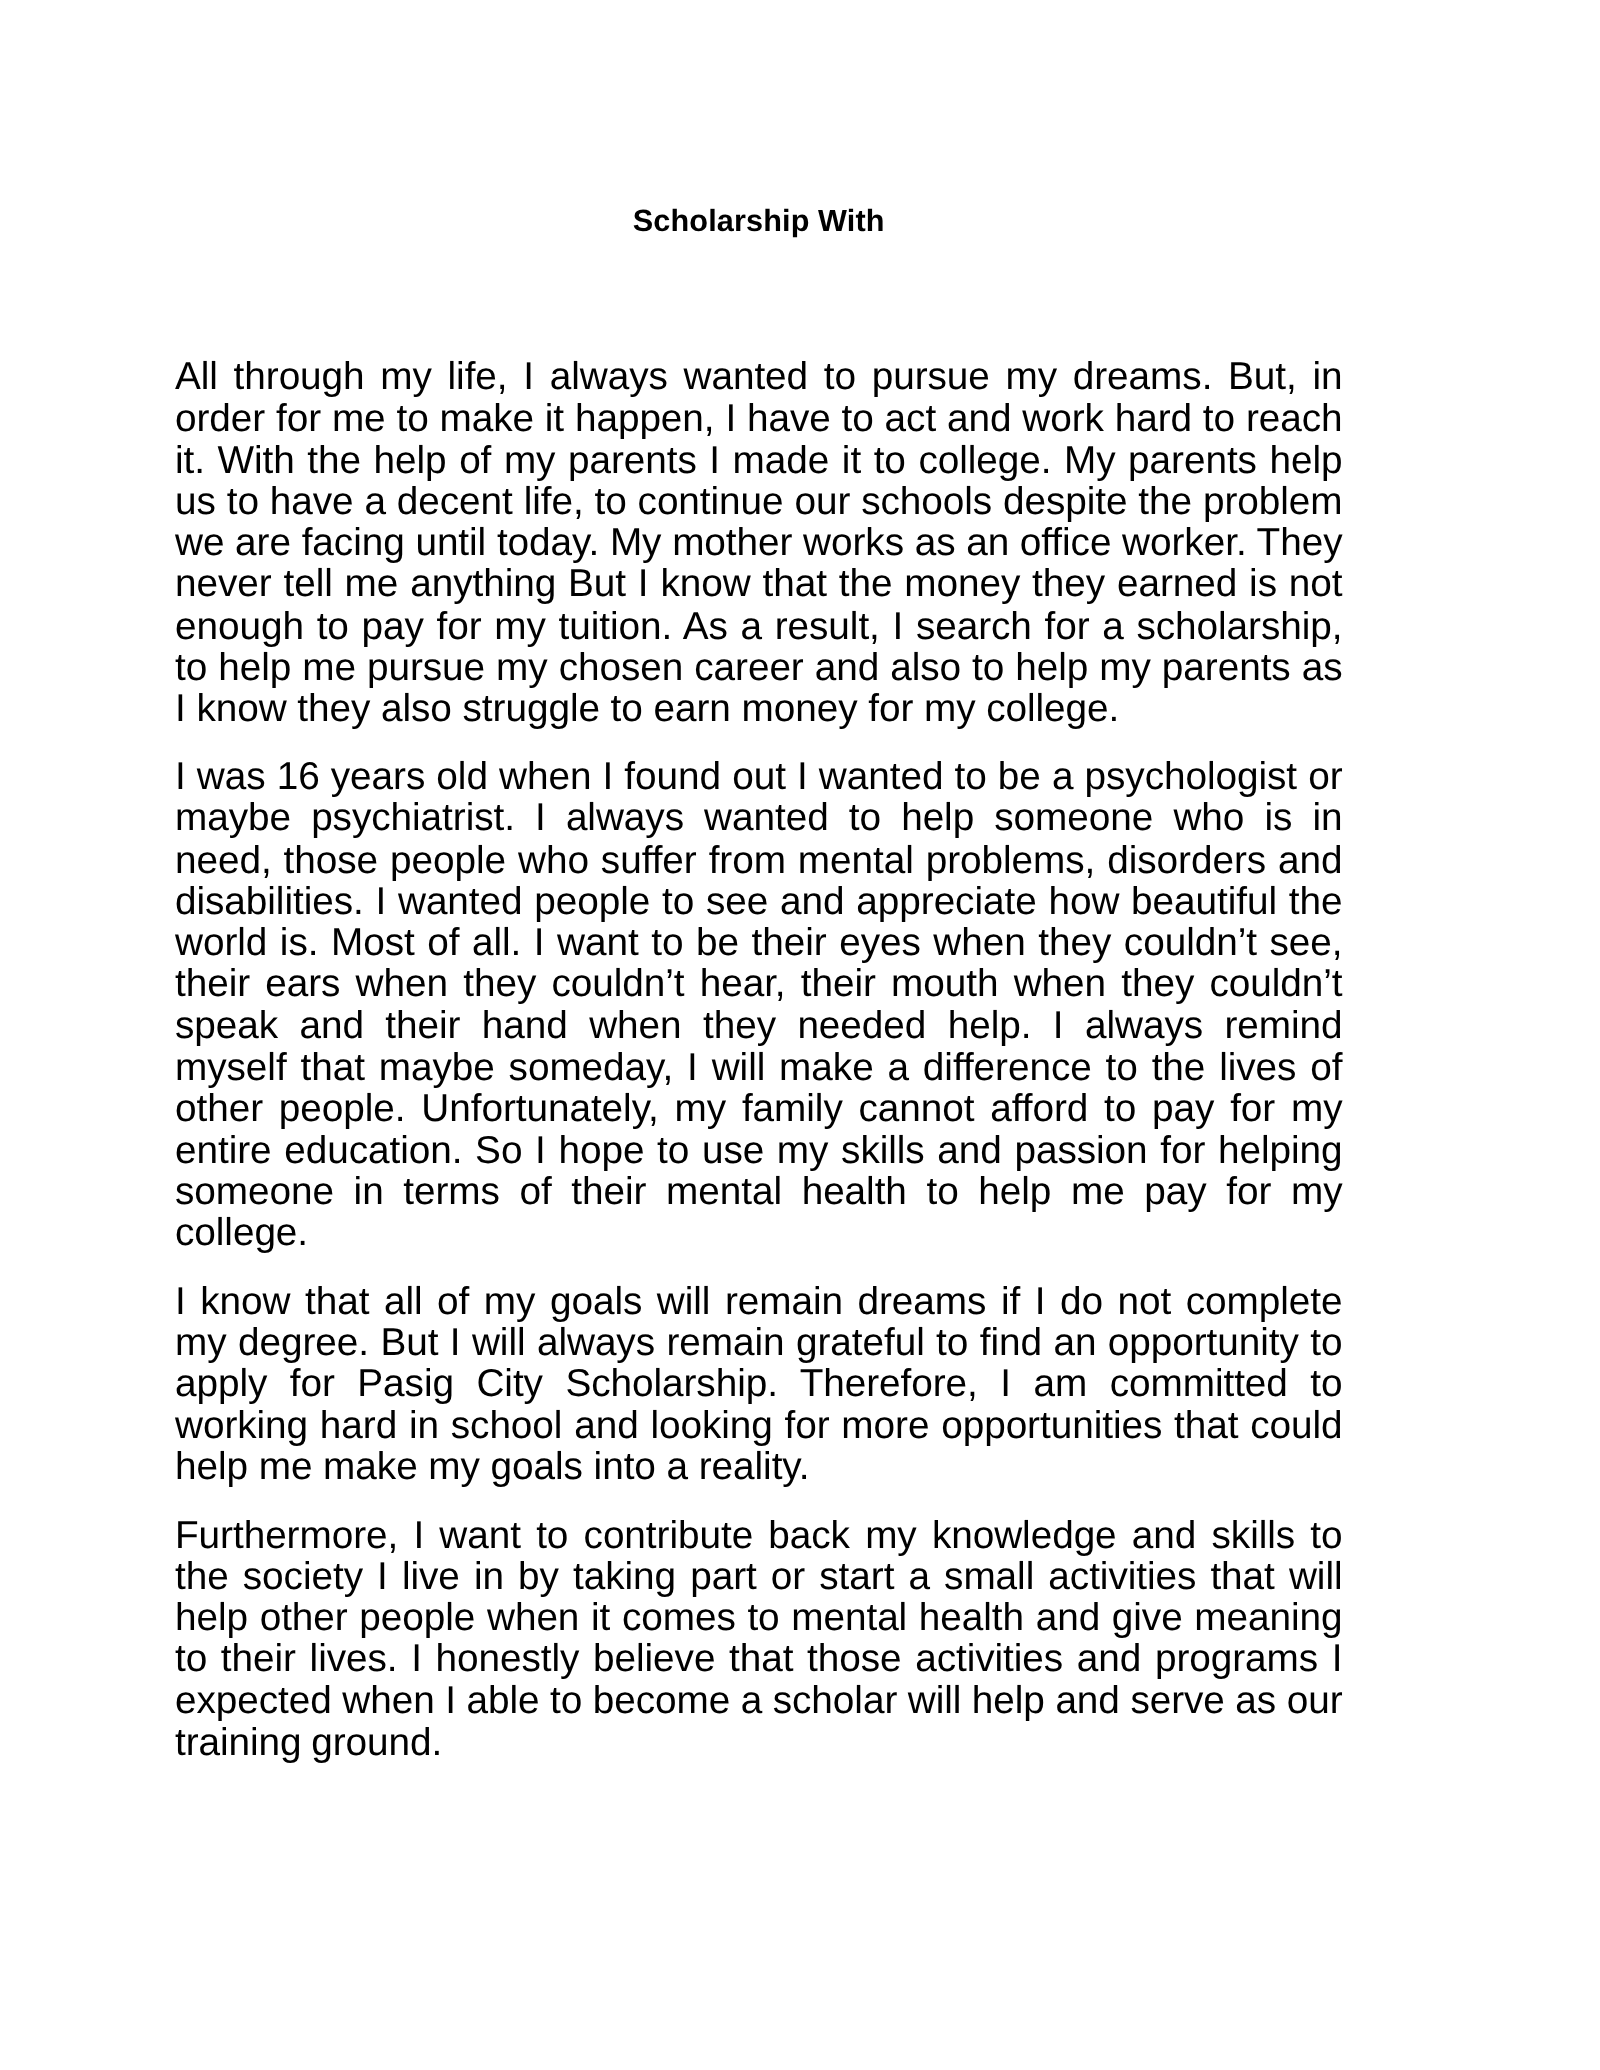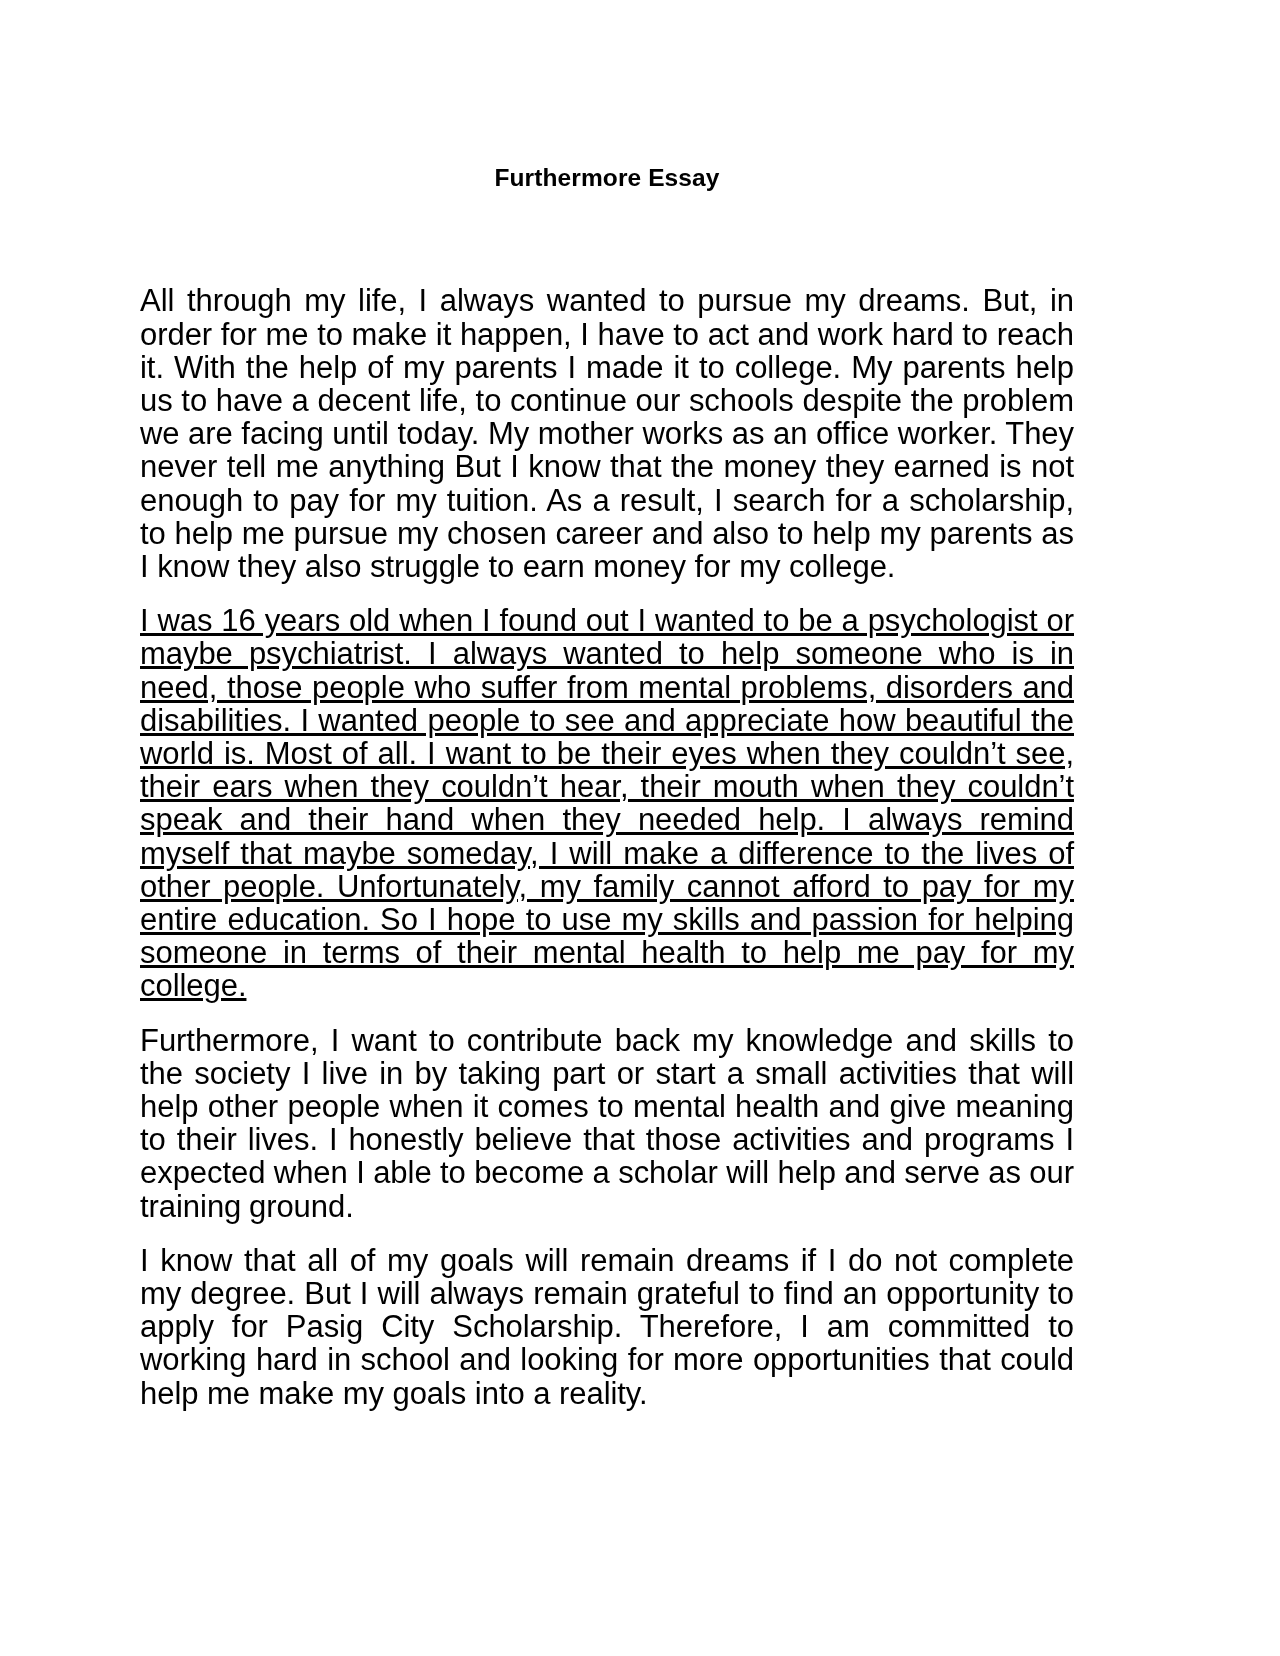--- a/index.html
+++ b/index.html
@@ -40,34 +40,34 @@
     margin: 0;
     padding: 0;
     font-size: 31px;
     line-height: 33.2px;
     text-align: justify;
     text-justify: inter-word;
     letter-spacing: -0.05px;
     word-spacing: 0px;
   }
   .para.p1 { padding-top: 92px; }
-  .para.p2 { padding-top: 21px; text-decoration: underline; }
+  .para.p2 { padding-top: 21px; }
   .para.p3 { padding-top: 21px; word-spacing: -0.9px; }
   .para.p4 { padding-top: 21px; }
 </style>
 </head>
 <body>
 
 <div class="page">
   <div class="doc-body">
 
-    <h1 class="doc-title">Furthermore Essay</h1>
+    <h1 class="doc-title">Scholarship With</h1>
 
     <p class="para p1">All through my life, I always wanted to pursue my dreams. But, in order for me to make it happen, I  have to act and work hard to reach it. With the help of my parents I made it to college. My parents help us to have a decent life, to continue our schools despite the problem we are facing until today. My mother works as an office worker. They never tell me anything But I know that the money they earned is not enough to pay for my tuition. As a result, I search for a scholarship, to help me pursue my chosen career and also to help my parents as I know they also struggle to earn money for my college.</p>
 
     <p class="para p2"> I was 16 years old when I found out I wanted to be a psychologist or maybe psychiatrist. I always wanted to help someone who is in need, those people who suffer from mental problems, disorders and disabilities. I wanted people to see and appreciate how beautiful the world is. Most of all. I want to be their eyes when they couldn’t see, their ears when they couldn’t hear, their mouth when they couldn’t speak and their hand when they needed help. I always remind myself that maybe someday, I will make a difference to the lives of other people. Unfortunately, my family cannot afford to pay for my entire education. So I hope to use my skills and passion for helping someone in terms of their mental health to help me pay for my college.</p>
 
+    <p class="para p4">I know that all of my goals will remain dreams if I do not complete my degree. But I will always remain grateful to find an opportunity to apply for Pasig City Scholarship. Therefore, I am committed to working hard in school and looking for more opportunities that could help me make my goals into a reality.</p>
+
     <p class="para p3">Furthermore, I want to contribute back my knowledge and skills to the society I live in by taking part or start a small activities that will help other people when it comes to mental health and give meaning to their lives. I honestly believe that those activities and programs I expected when I able to become a scholar will help and serve as our training ground.</p>
-
-    <p class="para p4">I know that all of my goals will remain dreams if I do not complete my degree. But I will always remain grateful to find an opportunity to apply for Pasig City Scholarship. Therefore, I am committed to working hard in school and looking for more opportunities that could help me make my goals into a reality.</p>
 
   </div>
 </div>
 
 </body></html>

